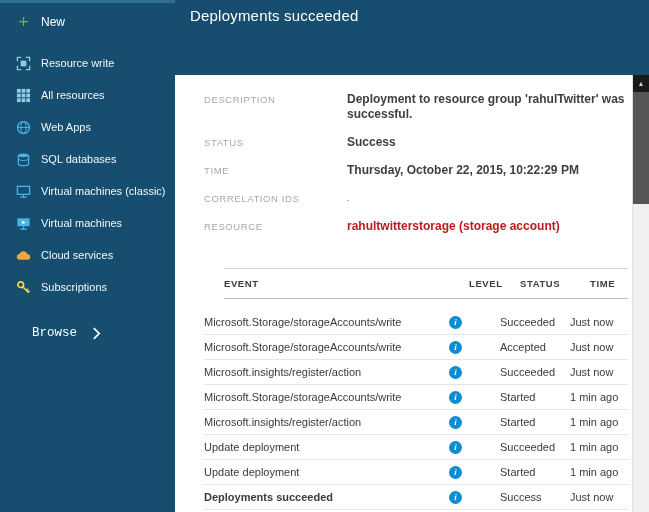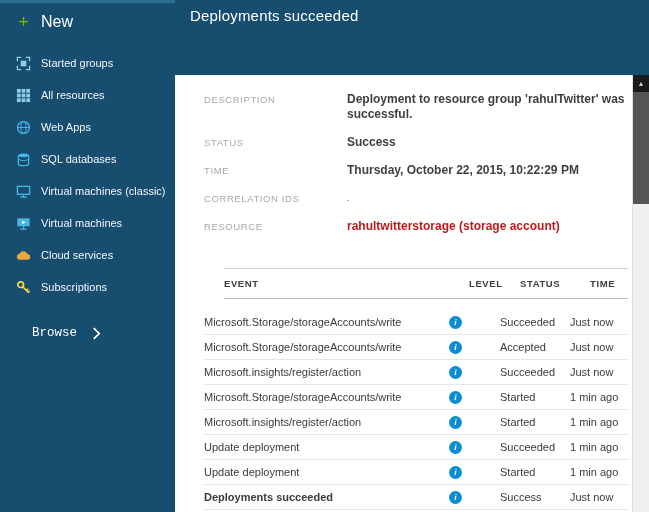--- a/index.html
+++ b/index.html
@@ -8,21 +8,21 @@
     font-family:"Liberation Sans","DejaVu Sans",sans-serif;
     background:#fff;
   }
   
   .sidebar {
     position:absolute; left:0; top:0; bottom:0; width:175px;
     background:#174E6F; border-top:3px solid #2f6d92; box-sizing:border-box;
   }
   .new-row { height:38px; display:flex; align-items:center; padding-left:16px; gap:10px; cursor:pointer; }
   .plus { color:#7FBA00; font-size:18px; font-weight:400; line-height:14px; width:15px; text-align:center; }
-  .new-label { color:#fff; font-size:16px;text-align:right; }
+  .new-label { color:#fff; font-size:12px;text-align:right; }
   .nav { margin-top:6px; }
   .nav-item { height:32px; display:flex; align-items:center; padding-left:16px; gap:10px; cursor:pointer; }
   .icon { width:15px; height:15px; display:inline-flex; flex:0 0 15px; align-items:center; justify-content:center; }
   .nav-label { color:#f2f7fa; font-size:11px; white-space:nowrap; }
   .browse-row { margin-top:14px; height:32px; display:flex; align-items:center; padding-left:32px; gap:12px; cursor:pointer;font-family:Liberation Mono, monospace; }
   .browse-label { color:#fff; font-size:12.5px; }
   
   .header { position:absolute; left:175px; top:0; right:0; height:75px; background:#174E6F; }
   .title { color:#fff; font-size:15px; font-weight:400; padding:7px 0 0 15px; letter-spacing:.2px; }
   
@@ -76,21 +76,21 @@
       <span class="new-label">New</span>
     </div>
     <div class="nav">
       <div class="nav-item">
         <span class="icon">
           <svg width="15" height="15" viewBox="0 0 16 16">
               <path d="M1.5 5.5v-4h4 M10.5 1.5h4v4 M14.5 10.5v4h-4 M5.5 14.5h-4v-4" fill="none" stroke="#8ecde9" stroke-width="1.4"></path>
               <rect x="5" y="5" width="6" height="6" fill="#8ecde9"></rect>
             </svg>
         </span>
-        <span class="nav-label">Started groups</span>
+        <span class="nav-label">Resource write</span>
       </div>
       <div class="nav-item">
         <span class="icon">
           <svg width="15" height="15" viewBox="0 0 16 16">
               <g fill="#8ecde9">
                 <rect x="1" y="1" width="4" height="4"></rect>
                 <rect x="6" y="1" width="4" height="4"></rect>
                 <rect x="11" y="1" width="4" height="4"></rect>
                 <rect x="1" y="6" width="4" height="4"></rect>
                 <rect x="6" y="6" width="4" height="4"></rect>

